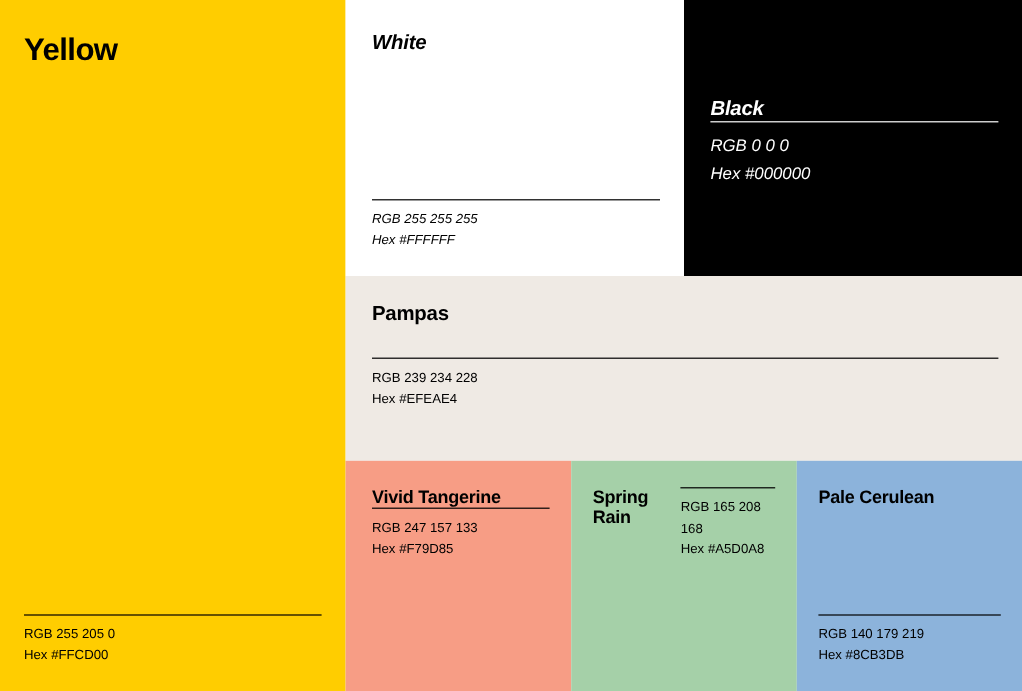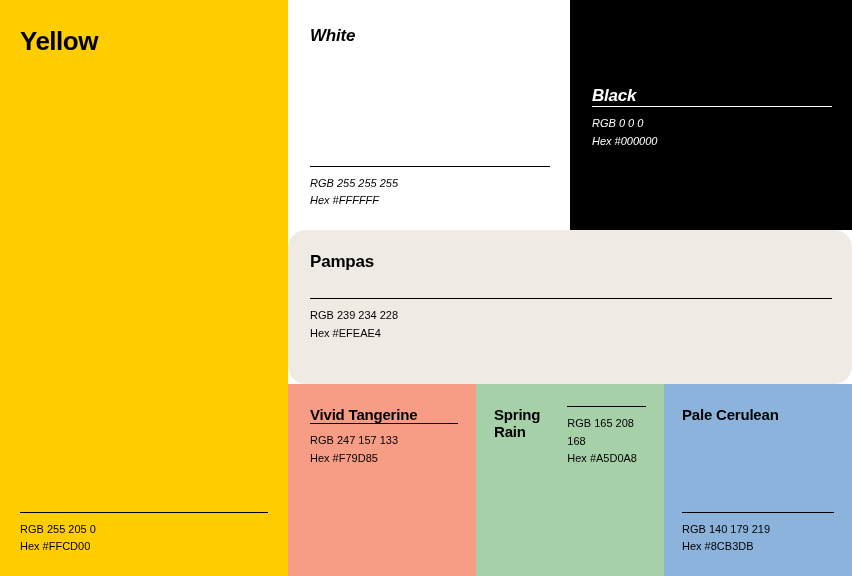--- a/index.html
+++ b/index.html
@@ -43,21 +43,20 @@
     display: flex;
     flex-direction: column;
     justify-content: center;
   }
   .pampas-panel {
     background: #EFEAE4;
     padding: 22px 20px 20px 22px;
     display: flex;
     flex-direction: column;
     justify-content: flex-start;
-    border-radius: 18px;
   }
   .row3 {
     display: grid;
     grid-template-columns: 1fr 1fr 1fr;
   }
   .tangerine-panel {
     background: #F79D85;
     padding: 22px 18px 20px 22px;
     display: flex;
     flex-direction: column;
@@ -100,21 +99,21 @@
     font-weight: 700;
     color: #000;
     letter-spacing: -0.2px;
   }
   .meta {
     font-size: 11px;
     line-height: 1.6;
     color: #000;
   }
   .meta-white {
-    font-size: 11px;
+    font-size: 14px;
     line-height: 1.6;
     color: #fff;
   }
   .rule {
     border: none;
     border-top: 1px solid #000;
     margin-bottom: 8px;
   }
   .rule-white {
     border: none;

